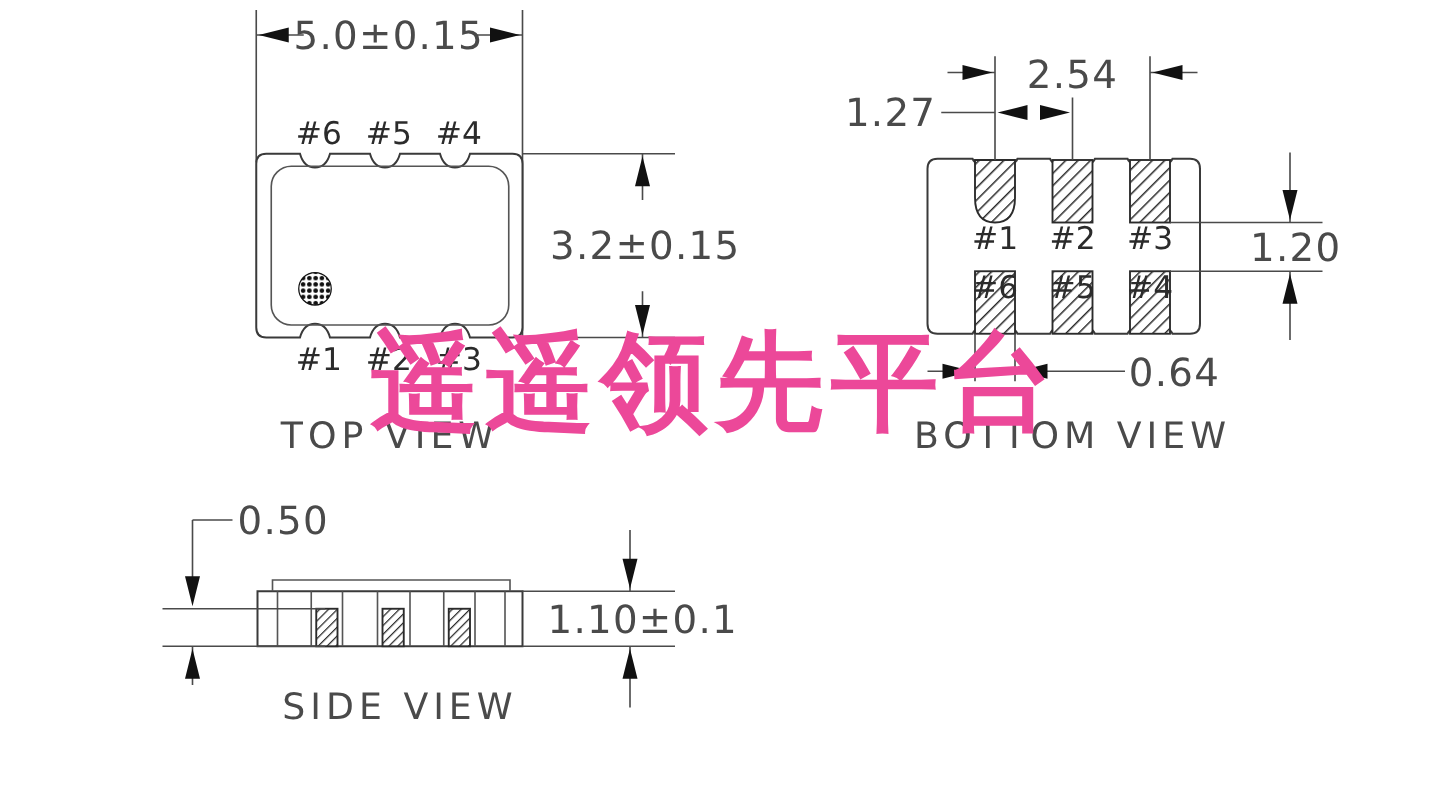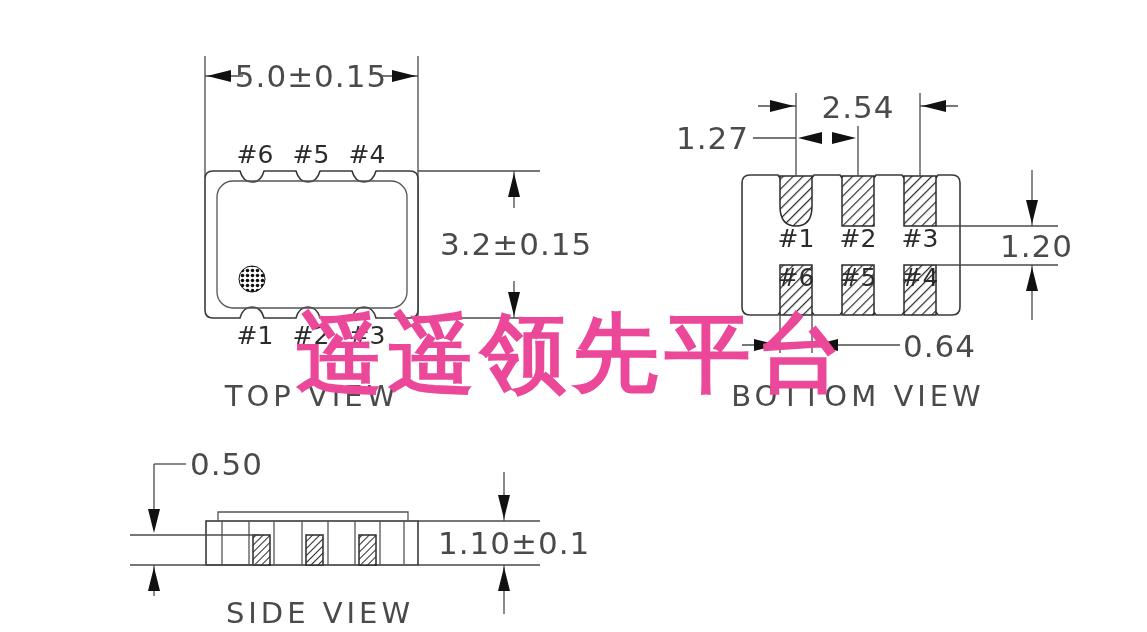--- a/index.html
+++ b/index.html
@@ -1,18 +1,18 @@
 <!DOCTYPE html>
 <html><head>
 <meta charset="utf-8">
 <style>
   html,body{margin:0;padding:0;background:#ffffff;}
   body{width:1147px;height:632px;overflow:hidden;
        font-family:"DejaVu Sans","Liberation Sans",sans-serif;}
-  #sheet{position:relative;width:1147px;height:452px;background:#fff;margin-top:48px;}
+  #sheet{position:relative;width:1147px;height:452px;background:#fff;}
   svg.drawing{position:absolute;left:0;top:0;width:1147px;height:632px;}
   .ln{stroke:#3a3a3a;stroke-width:1.6;fill:none;stroke-linecap:butt;}
   .ln-thin{stroke:#555;stroke-width:1.3;fill:none;}
   .ext{stroke:#4a4a4a;stroke-width:1.3;fill:none;}
   .dimtxt{fill:#4a4a4a;font-family:"DejaVu Sans","Liberation Sans",sans-serif;
           font-size:31px;letter-spacing:1px;}
   .pintxt{fill:#2b2b2b;font-family:"DejaVu Sans","Liberation Sans",sans-serif;
           font-size:25px;}
   .viewtxt{fill:#4a4a4a;font-family:"DejaVu Sans","Liberation Sans",sans-serif;
            font-size:29px;letter-spacing:4px;}

